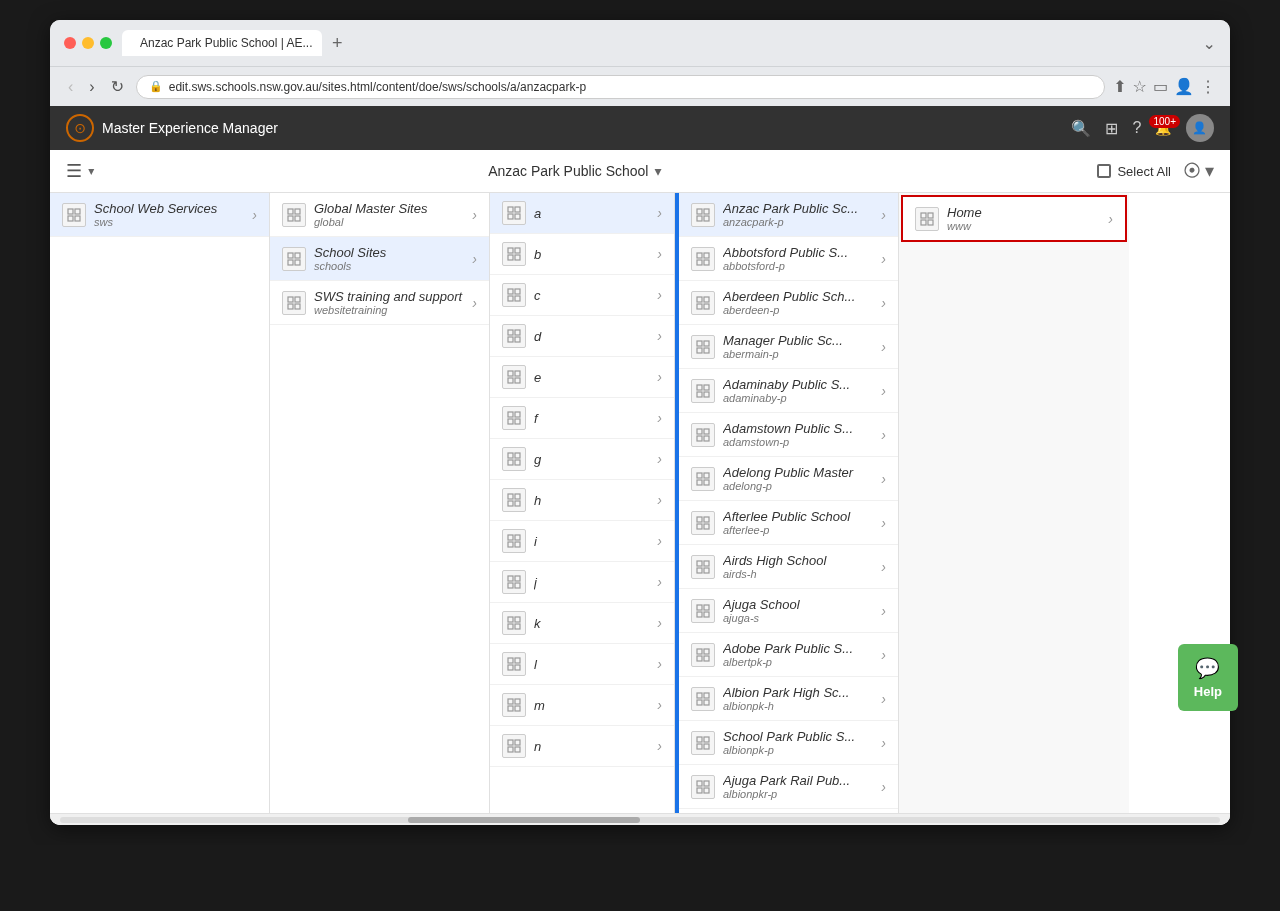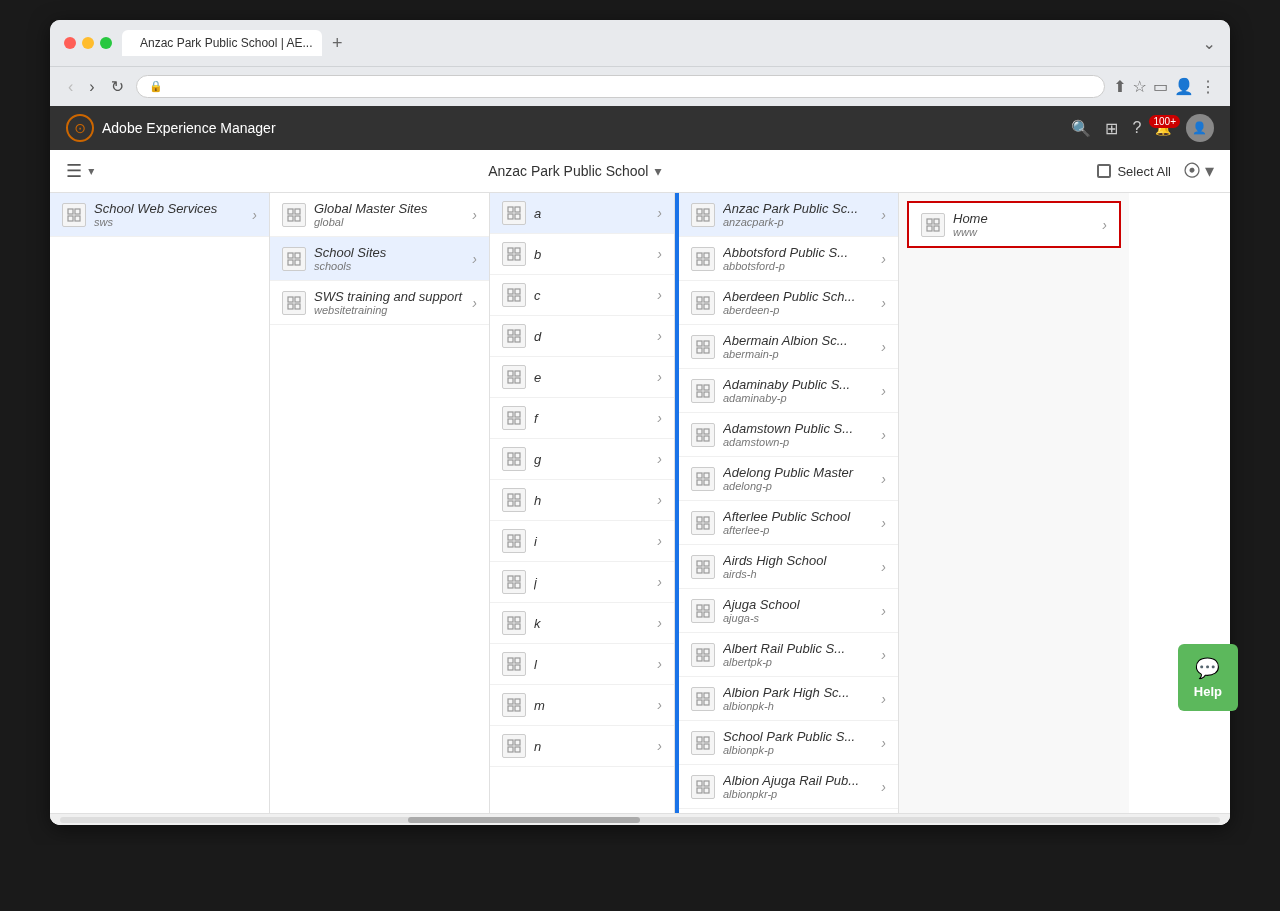--- a/index.html
+++ b/index.html
@@ -268,34 +268,35 @@
       <span>⌄</span>
     </div>
   </div>
 
   <div class="address-bar">
     <button class="nav-btn disabled">‹</button>
     <button class="nav-btn">›</button>
     <button class="nav-btn">↻</button>
     <div class="url-bar">
       <span class="lock-icon">🔒</span>
+      <span class="url-text">edit.sws.schools.nsw.gov.au/sites.html/content/doe/sws/schools/a/anzacpark-p</span>
     </div>
     <div class="address-actions">
       <button class="address-action-btn">⬆</button>
       <button class="address-action-btn">☆</button>
       <button class="address-action-btn">▭</button>
       <button class="address-action-btn">👤</button>
       <button class="address-action-btn">⋮</button>
     </div>
   </div>
 
   <div class="aem-header">
     <div class="aem-logo">
       <div class="aem-logo-circle">⊙</div>
-      <span class="aem-title">Adobe Experience Manager</span>
+      <span class="aem-title">Master Experience Manager</span>
     </div>
     <div class="aem-actions">
       <button class="aem-action-btn">🔍</button>
       <button class="aem-action-btn">⊞</button>
       <button class="aem-action-btn">?</button>
       <button class="aem-notif">
         🔔
         <span class="notif-badge">100+</span>
       </button>
       <div class="aem-avatar">👤</div>
@@ -643,21 +644,21 @@
         <div class="col-item">
           <div class="item-icon">
               <svg viewBox="0 0 14 14" fill="none">
                 <rect x="1" y="1" width="5" height="5" stroke="#999" stroke-width="1.2" fill="none"></rect>
                 <rect x="8" y="1" width="5" height="5" stroke="#999" stroke-width="1.2" fill="none"></rect>
                 <rect x="1" y="8" width="5" height="5" stroke="#999" stroke-width="1.2" fill="none"></rect>
                 <rect x="8" y="8" width="5" height="5" stroke="#999" stroke-width="1.2" fill="none"></rect>
               </svg>
             </div>
           <div class="item-text">
-              <div class="item-title">Abermain Albion Sc...</div>
+              <div class="item-title">Manager Public Sc...</div>
               <div class="item-subtitle">abermain-p</div>
             </div>
           <span class="item-chevron">›</span>
         </div>
         <div class="col-item">
           <div class="item-icon">
               <svg viewBox="0 0 14 14" fill="none">
                 <rect x="1" y="1" width="5" height="5" stroke="#999" stroke-width="1.2" fill="none"></rect>
                 <rect x="8" y="1" width="5" height="5" stroke="#999" stroke-width="1.2" fill="none"></rect>
                 <rect x="1" y="8" width="5" height="5" stroke="#999" stroke-width="1.2" fill="none"></rect>
@@ -748,21 +749,21 @@
         <div class="col-item">
           <div class="item-icon">
               <svg viewBox="0 0 14 14" fill="none">
                 <rect x="1" y="1" width="5" height="5" stroke="#999" stroke-width="1.2" fill="none"></rect>
                 <rect x="8" y="1" width="5" height="5" stroke="#999" stroke-width="1.2" fill="none"></rect>
                 <rect x="1" y="8" width="5" height="5" stroke="#999" stroke-width="1.2" fill="none"></rect>
                 <rect x="8" y="8" width="5" height="5" stroke="#999" stroke-width="1.2" fill="none"></rect>
               </svg>
             </div>
           <div class="item-text">
-              <div class="item-title">Albert Rail Public S...</div>
+              <div class="item-title">Adobe Park Public S...</div>
               <div class="item-subtitle">albertpk-p</div>
             </div>
           <span class="item-chevron">›</span>
         </div>
         <div class="col-item">
           <div class="item-icon">
               <svg viewBox="0 0 14 14" fill="none">
                 <rect x="1" y="1" width="5" height="5" stroke="#999" stroke-width="1.2" fill="none"></rect>
                 <rect x="8" y="1" width="5" height="5" stroke="#999" stroke-width="1.2" fill="none"></rect>
                 <rect x="1" y="8" width="5" height="5" stroke="#999" stroke-width="1.2" fill="none"></rect>
@@ -793,29 +794,29 @@
         <div class="col-item">
           <div class="item-icon">
               <svg viewBox="0 0 14 14" fill="none">
                 <rect x="1" y="1" width="5" height="5" stroke="#999" stroke-width="1.2" fill="none"></rect>
                 <rect x="8" y="1" width="5" height="5" stroke="#999" stroke-width="1.2" fill="none"></rect>
                 <rect x="1" y="8" width="5" height="5" stroke="#999" stroke-width="1.2" fill="none"></rect>
                 <rect x="8" y="8" width="5" height="5" stroke="#999" stroke-width="1.2" fill="none"></rect>
               </svg>
             </div>
           <div class="item-text">
-              <div class="item-title">Albion Ajuga Rail Pub...</div>
+              <div class="item-title">Ajuga Park Rail Pub...</div>
               <div class="item-subtitle">albionpkr-p</div>
             </div>
           <span class="item-chevron">›</span>
         </div>
       </div>
 
       <div class="column" style="min-width:230px; background: #f8f8f8;">
-        <div class="col-item highlighted" style="border: 2px solid #cc0000; background: white; margin: 8px;">
+        <div class="col-item highlighted" style="border: 2px solid #cc0000; background: white; margin: 2px;">
           <div class="item-icon">
             <svg viewBox="0 0 14 14" fill="none">
                 <rect x="1" y="1" width="5" height="5" stroke="#999" stroke-width="1.2" fill="none"></rect>
                 <rect x="8" y="1" width="5" height="5" stroke="#999" stroke-width="1.2" fill="none"></rect>
                 <rect x="1" y="8" width="5" height="5" stroke="#999" stroke-width="1.2" fill="none"></rect>
                 <rect x="8" y="8" width="5" height="5" stroke="#999" stroke-width="1.2" fill="none"></rect>
               </svg>
           </div>
           <div class="item-text">
             <div class="item-title">Home</div>

